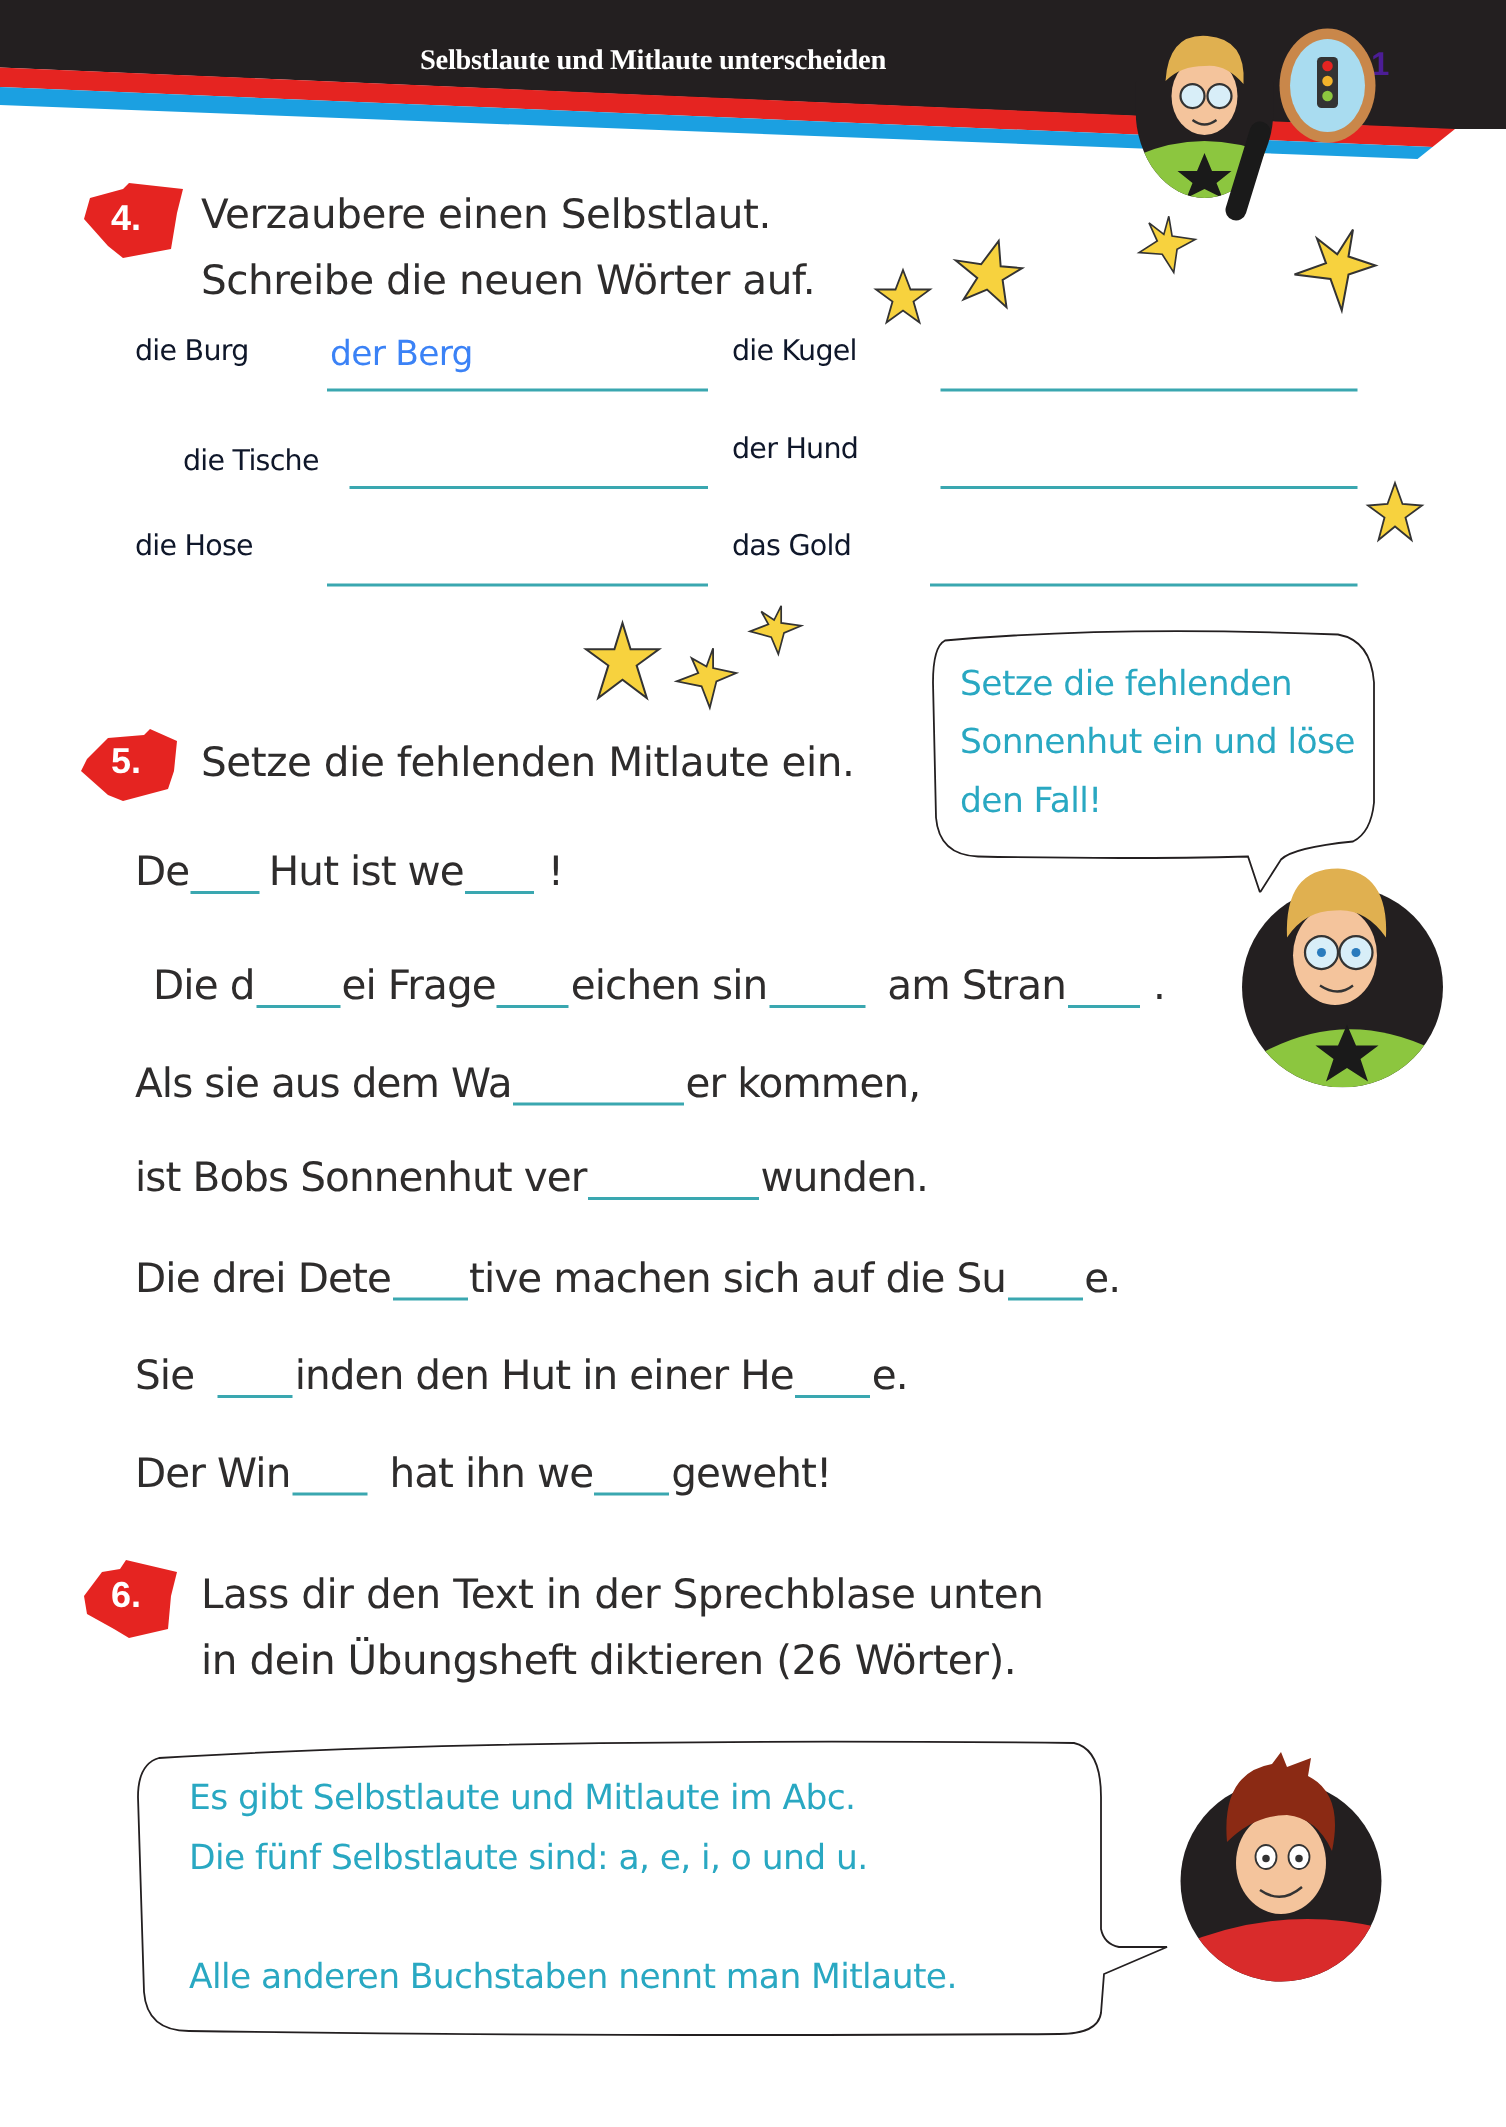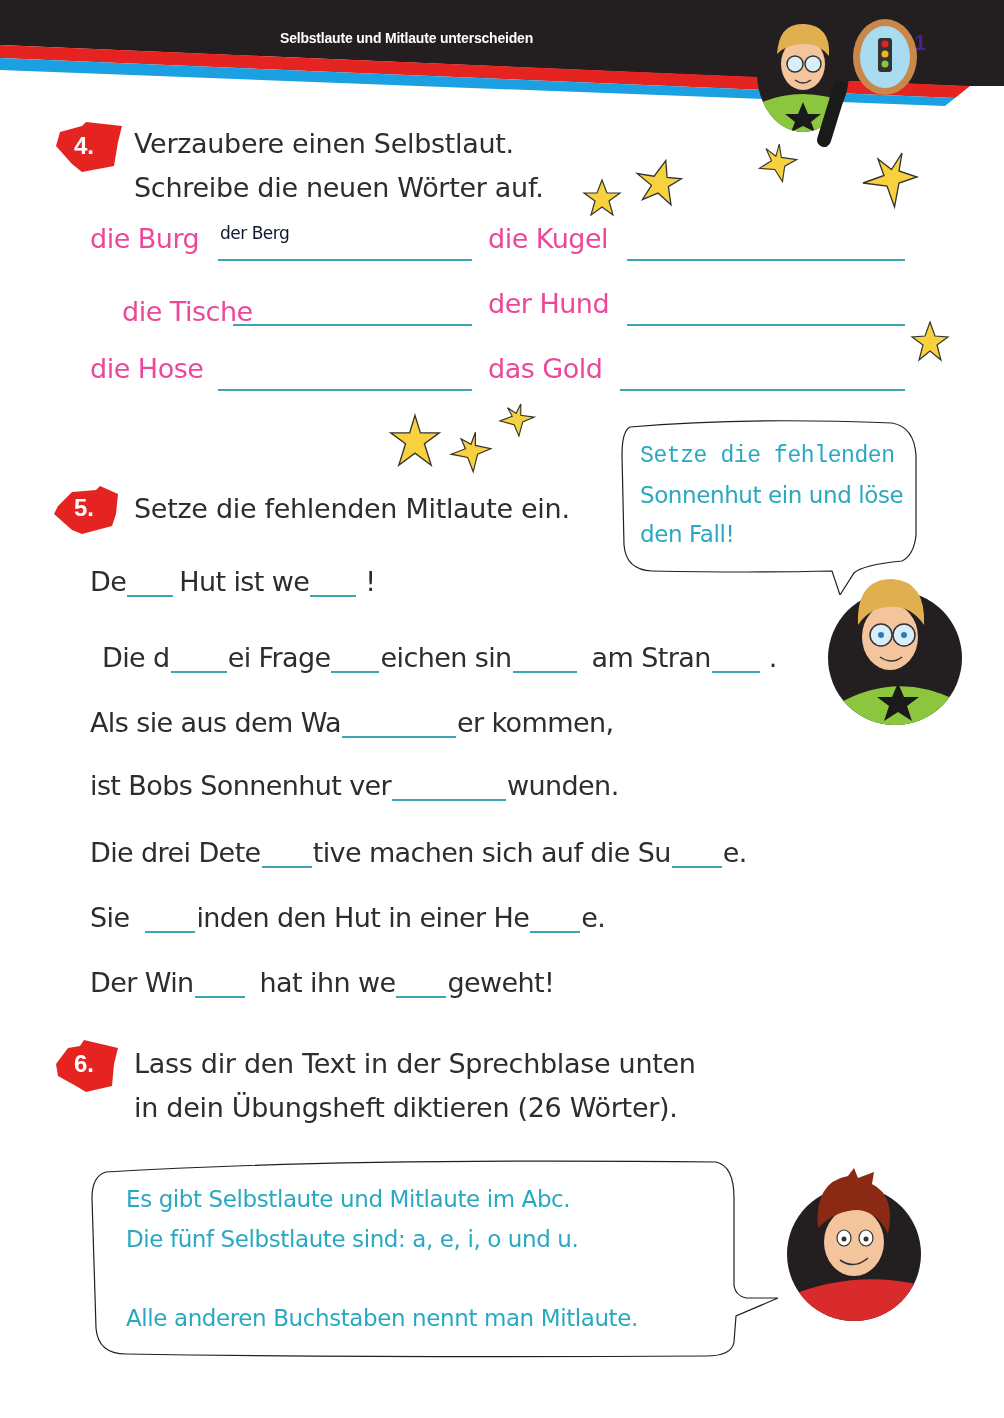--- a/index.html
+++ b/index.html
@@ -2,36 +2,36 @@
 <html><head>
 <meta charset="utf-8">
 <style>
   * { box-sizing: border-box; margin: 0; padding: 0; }
   html, body { width: 1004px; height: 1418px; background: #ffffff; overflow: hidden; }
   body { position: relative; font-family: "DejaVu Sans", sans-serif; color: #2e2c2c; }
 
   
   .header { position: absolute; left: 0; top: 0; width: 1004px; height: 130px; }
   .header svg { position: absolute; left: 0; top: 0; }
-  .header-title { position: absolute; left: 280px; top: 30px; color: #ffffff; font-family: Liberation Sans, sans-serif; font-weight: bold; font-size: 14px; letter-spacing: -0.2px; }
+  .header-title { position: absolute; left: 280px; top: 30px; color: #ffffff; font-family: Liberation Serif, serif; font-weight: bold; font-size: 19px; letter-spacing: -0.2px; }
   .page-number { position: absolute; left: 903px; top: 30px; color: #4c1d95; font-family: "Liberation Sans", sans-serif; font-weight: bold; font-size: 22px; }
 
   .avatar { position: absolute; border-radius: 50%; overflow: hidden; }
 
   
   .badge { position: absolute; width: 72px; height: 50px; }
   .badge svg { position: absolute; left: 0; top: 0; }
   .badge-num { position: absolute; left: 22px; top: 10px; color: #ffffff; font-family: "Liberation Sans", sans-serif; font-weight: bold; font-size: 24px; }
 
   .instr { position: absolute; left: 134px; font-size: 27px; line-height: 44px; color: #2e2c2c; white-space: nowrap; font-family: "DejaVu Sans", sans-serif; letter-spacing: -0.3px; }
 
   
-  .row { position: absolute; font-size: 27px; color: #ec4899; white-space: nowrap; letter-spacing: -0.5px; }
+  .row { position: absolute; font-size: 19px; color: #0f172a; white-space: nowrap; letter-spacing: -0.5px; }
   .answer-line { position: absolute; height: 2px; background: #3aa7b0; }
-  .answer-text { position: absolute; font-size: 17px; color: #0f172a; letter-spacing: -0.5px; white-space: nowrap; }
+  .answer-text { position: absolute; font-size: 23px; color: #3b82f6; letter-spacing: -0.5px; white-space: nowrap; }
 
   
   .sent { position: absolute; left: 90px; font-size: 27px; color: #2e2c2c; white-space: nowrap; letter-spacing: -0.6px; display: flex; align-items: baseline; }
   .gap { display: inline-block; border-bottom: 2px solid #3aa7b0; height: 1px; margin: 0 1px; position: relative; top: 6px; }
 
   
   .bubble { position: absolute; }
   .bubble svg { position: absolute; left: 0; top: 0; }
   .bubble-text { position: absolute; color: #29a8c2; font-family: "DejaVu Sans", sans-serif; font-size: 23px; line-height: 39.5px; white-space: nowrap; letter-spacing: -0.4px; }
 
@@ -129,21 +129,21 @@
       <path d="M6,22 L20,8 L44,6 L48,2 L66,10 L64,30 L60,42 L30,50 L20,46 L2,30 Z" fill="#e52421"></path>
     </svg>
   <span class="badge-num">5.</span>
 </div>
 <div class="instr" style="top:487px;">Setze die fehlenden Mitlaute ein.</div>
 
 <div class="bubble" style="left:612px; top:415px; width:310px; height:180px;">
   <svg width="310" height="180" viewBox="0 0 310 180">
     <path d="M18,12 Q130,2 280,8 Q302,12 304,40 L304,120 Q302,140 290,146 Q250,150 242,158 L228,180 L220,156 Q140,158 40,156 Q14,155 12,130 L10,40 Q10,16 18,12 Z" fill="#ffffff" stroke="#231f20" stroke-width="1.2"></path>
   </svg>
-  <div class="bubble-text" style="left:28px; top:22px;font-family:Liberation Mono, monospace;">Setze die fehlenden</div>
+  <div class="bubble-text" style="left:28px; top:22px;">Setze die fehlenden</div>
   <div class="bubble-text" style="left:28px; top:61px;">Sonnenhut ein und löse</div>
   <div class="bubble-text" style="left:28px; top:100px;">den Fall!</div>
 </div>
 
 <div class="avatar" style="left:826px; top:575px; width:138px; height:150px; border-radius:0;">
   <svg width="138" height="150" viewBox="0 0 138 150">
     <defs>
         <clipPath id="c1">
           <circle cx="69" cy="83" r="67"></circle>
         </clipPath>

